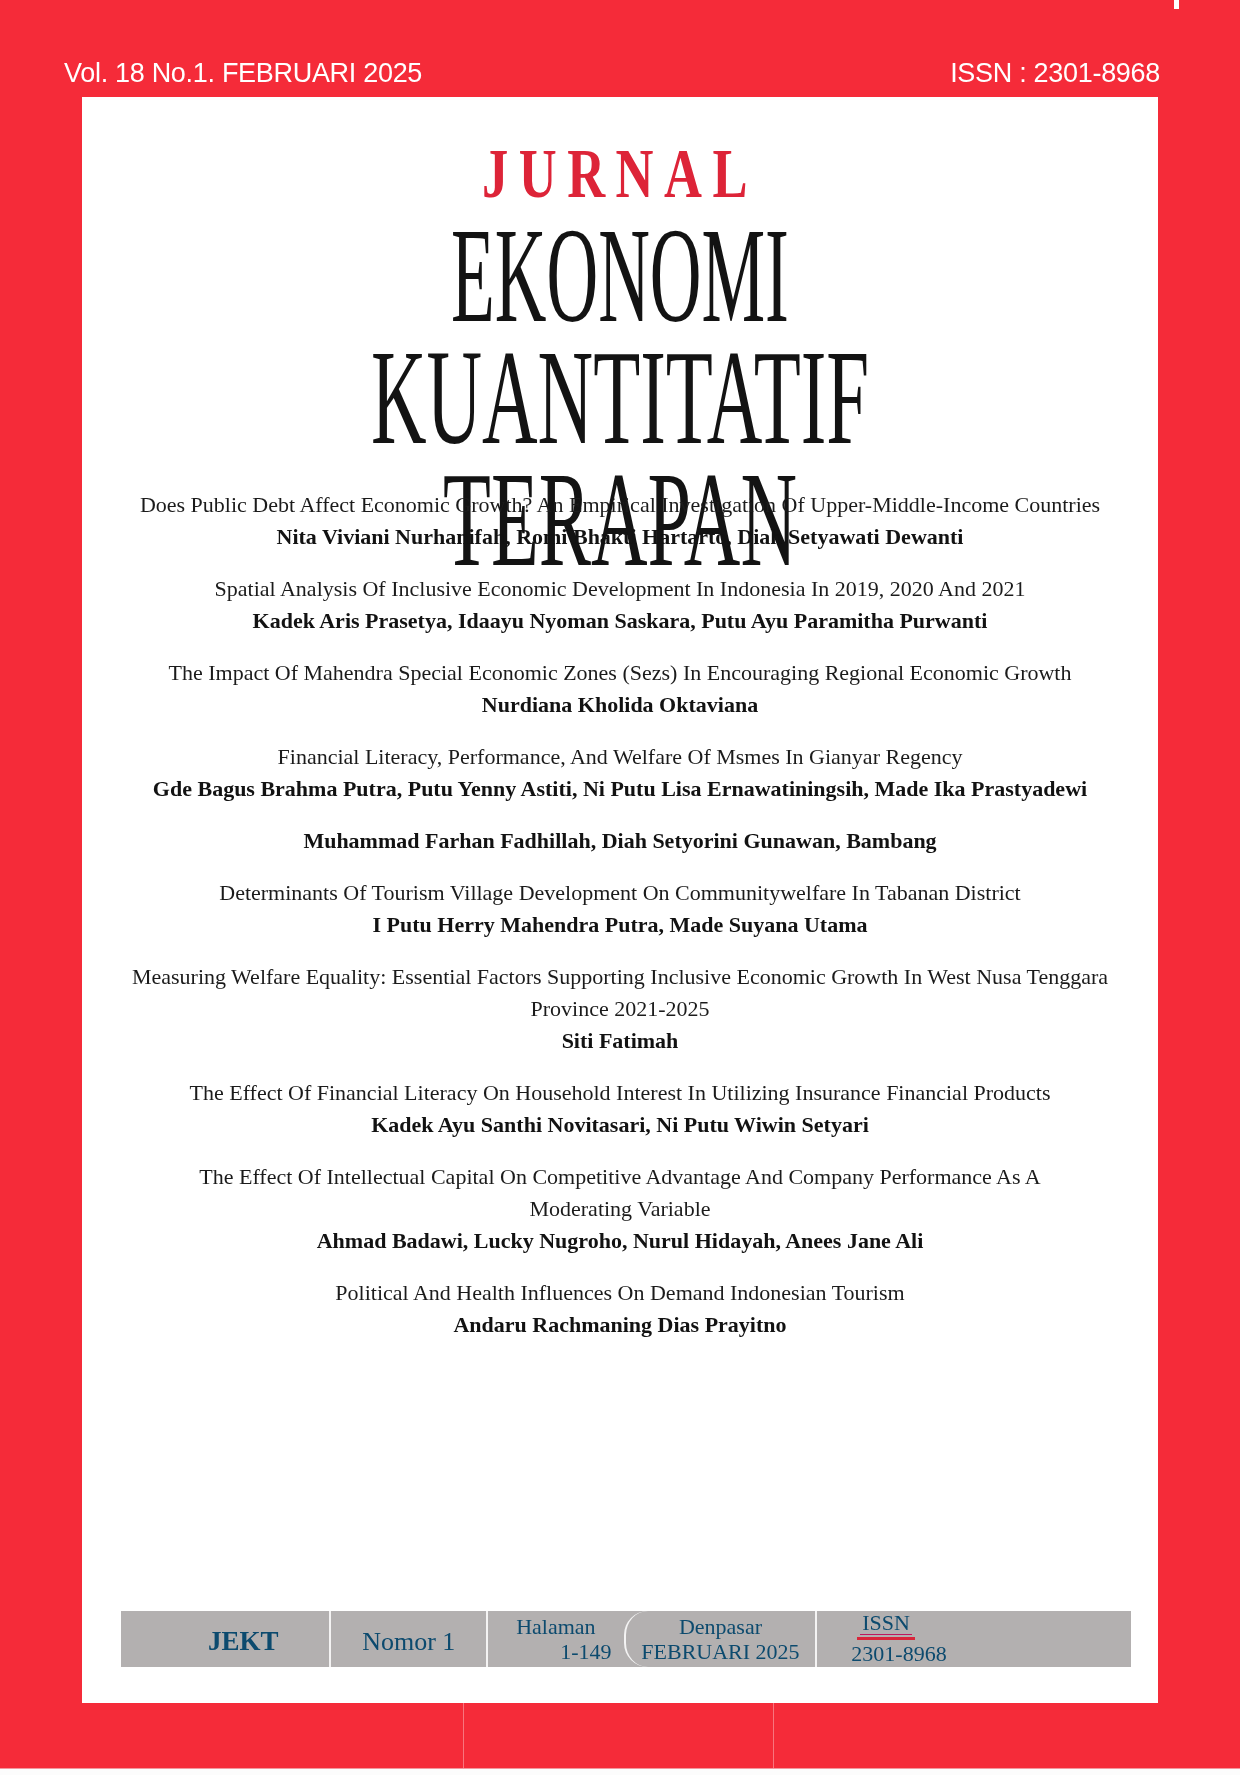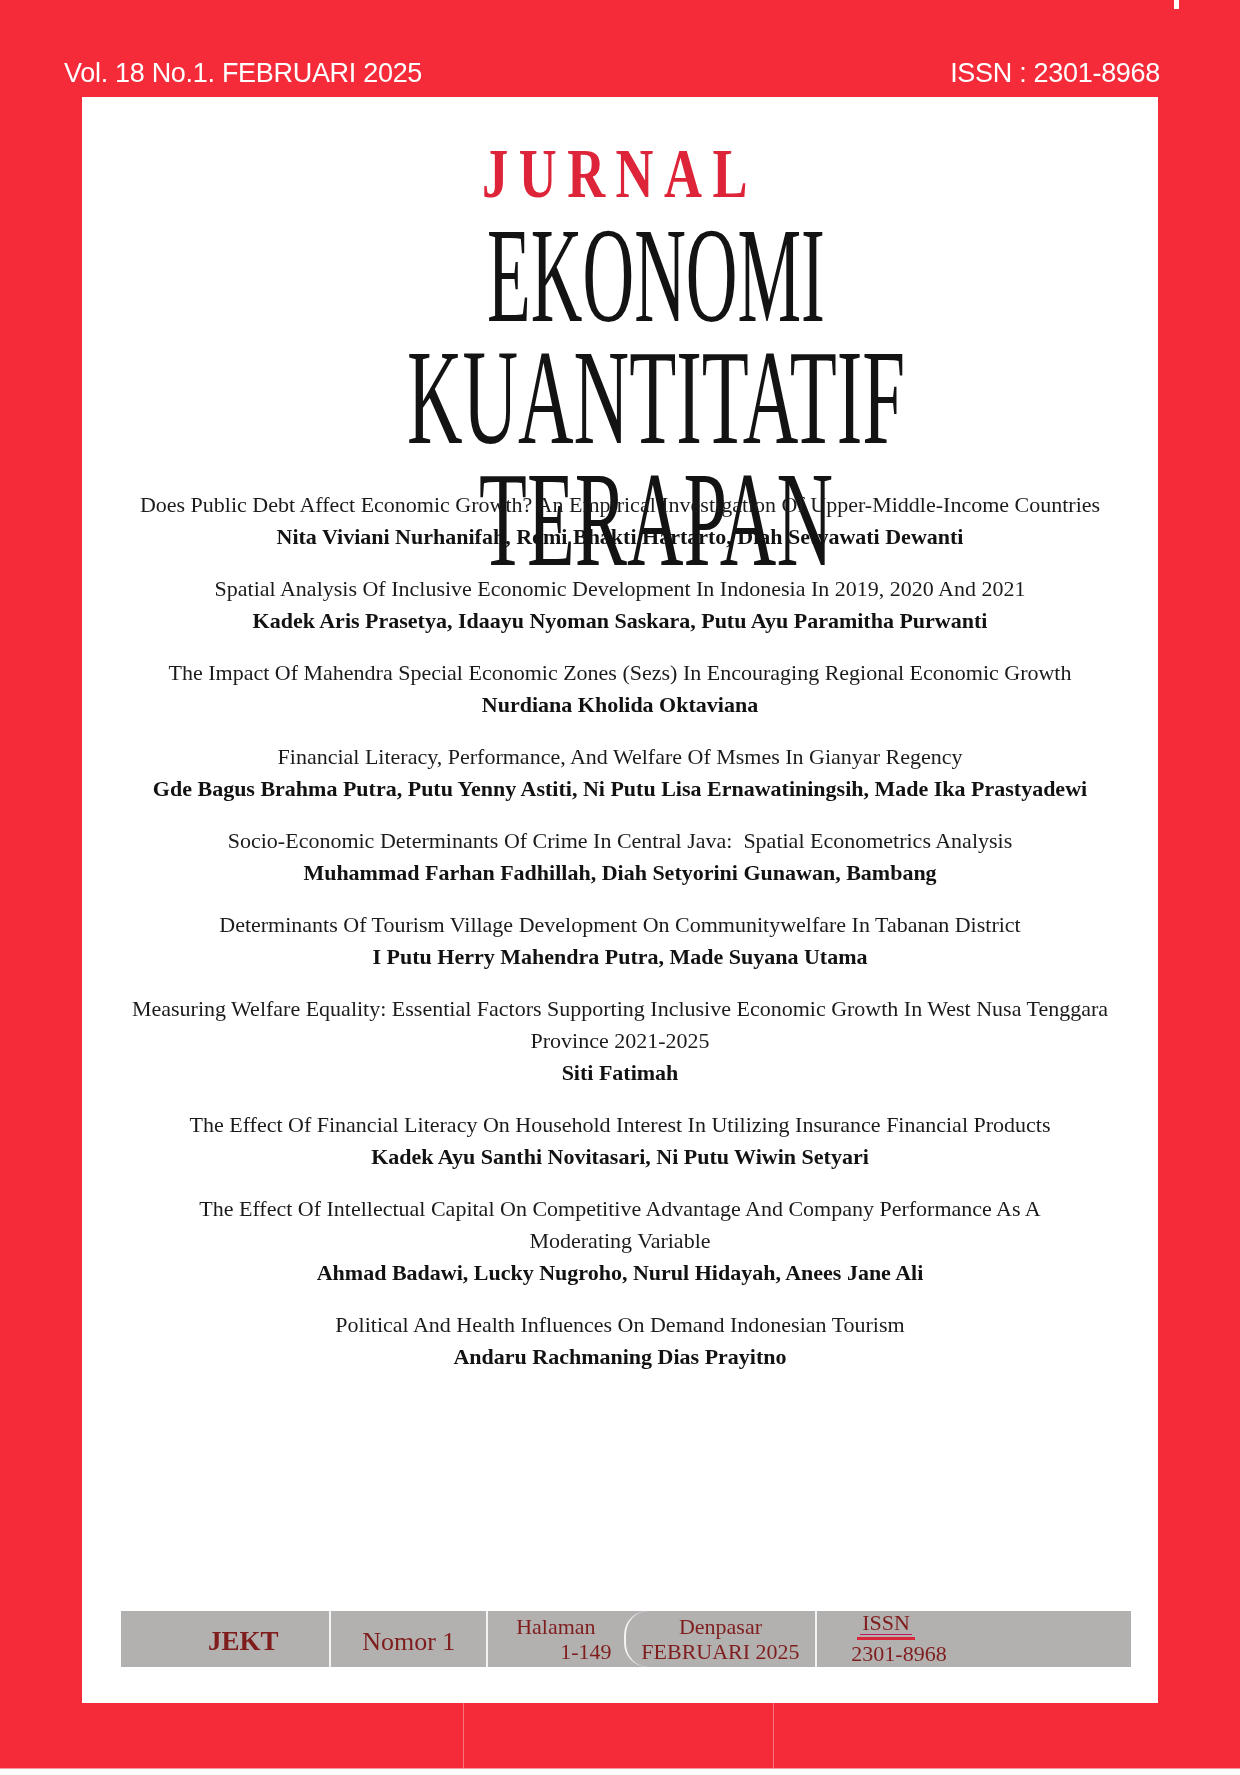--- a/index.html
+++ b/index.html
@@ -30,21 +30,21 @@
   }
 
   
   .kicker {
     position:absolute; top:42px; left:0; width:100%;
     text-align:center; font-weight:bold; color:#dd2438;
     font-size:70px; line-height:70px; letter-spacing:14px;
     transform:scaleX(0.75); transform-origin:50% 50%;
     white-space:nowrap;
   }
-  .masthead { position:absolute; top:118px; left:0; width:100%; text-align:center; color:#131313;margin-left:36px; }
+  .masthead { position:absolute; top:118px; left:0; width:100%; text-align:center; color:#131313; }
   .big-line { font-size:135px; line-height:122px; white-space:nowrap; transform-origin:50% 50%; }
   .big-line.l0 { transform:scaleX(0.53); }
   .big-line.l1 { transform:scaleX(0.57); }
   .big-line.l2 { transform:scaleX(0.58); }
 
   
   .articles {
     position:absolute; top:392px; left:18px; width:1040px;
     text-align:center; color:#1b1b1b;
   }
@@ -52,21 +52,21 @@
   .article-title {
     font-size:22px; line-height:32px; white-space:pre-line;
   }
   .article-authors {
     font-size:22px; line-height:32px; font-weight:bold; color:#121212;
   }
 
   
   .footer-bar {
     position:absolute; left:39px; top:1514px; width:1010px; height:56px;
-    background:#b3b0b0; display:flex; color:#7f1d1d;padding-left:36px;
+    background:#b3b0b0; display:flex; color:#0c4a6e;padding-left:36px;
   }
   .cell {
     display:flex; flex-direction:column; justify-content:center;
     height:100%; overflow:hidden;
   }
   .cell + .cell { border-left:2px solid rgba(255,255,255,0.85); }
   .cell .line { width:100%; text-align:center; }
   .c1 { width:17.7%; } .c2 { width:18.1%; } .c3 { width:16.1%; }
   .c4 { width:14.1%; } .c5 { width:19.7%;border-radius:24px; } .c6 { width:14.3%; }
   .single { font-size:26px; padding-top:5px; }
@@ -116,21 +116,20 @@
       </div>
       <div class="article">
         <div class="article-title">The Impact Of Mahendra Special Economic Zones (Sezs) In Encouraging Regional Economic Growth</div>
         <div class="article-authors">Nurdiana Kholida Oktaviana</div>
       </div>
       <div class="article">
         <div class="article-title">Financial Literacy, Performance, And Welfare Of Msmes In Gianyar Regency</div>
         <div class="article-authors">Gde Bagus Brahma Putra, Putu Yenny Astiti, Ni Putu Lisa Ernawatiningsih, Made Ika Prastyadewi</div>
       </div>
       <div class="article">
-        <div class="article-title">Socio-Economic Determinants Of Crime In Central Java: &nbsp;Spatial Econometrics Analysis</div>
         <div class="article-authors">Muhammad Farhan Fadhillah, Diah Setyorini Gunawan, Bambang</div>
       </div>
       <div class="article">
         <div class="article-title">Determinants Of Tourism Village Development On Communitywelfare In Tabanan District</div>
         <div class="article-authors">I Putu Herry Mahendra Putra, Made Suyana Utama</div>
       </div>
       <div class="article">
         <div class="article-title">Measuring Welfare Equality: Essential Factors Supporting Inclusive Economic Growth In West Nusa Tenggara
 Province 2021-2025</div>
         <div class="article-authors">Siti Fatimah</div>

